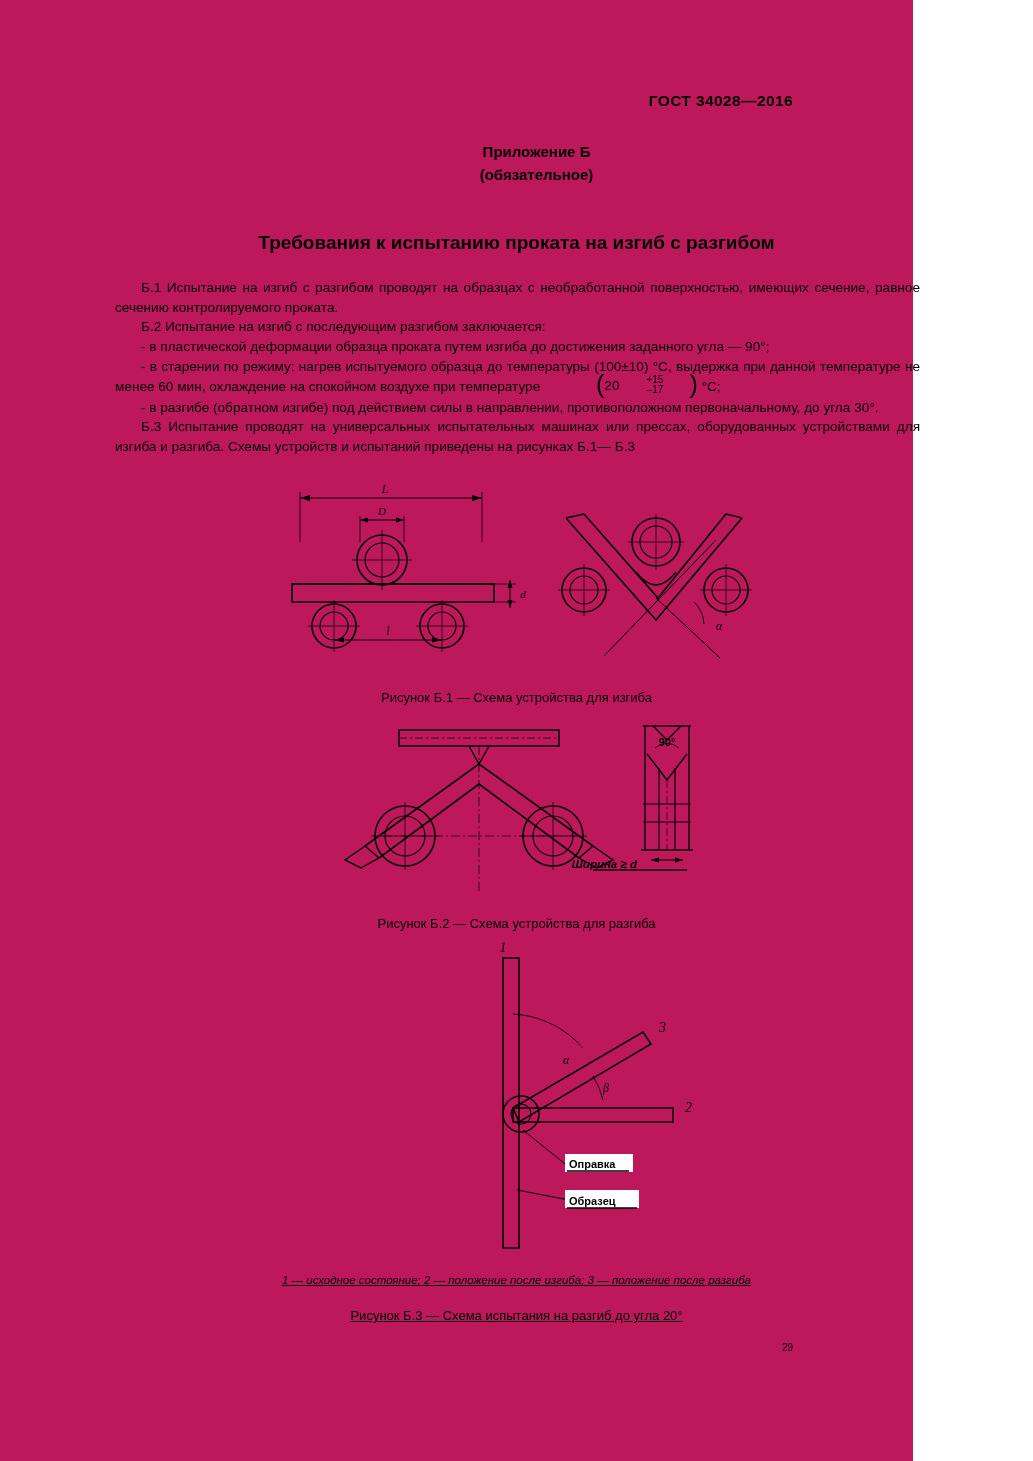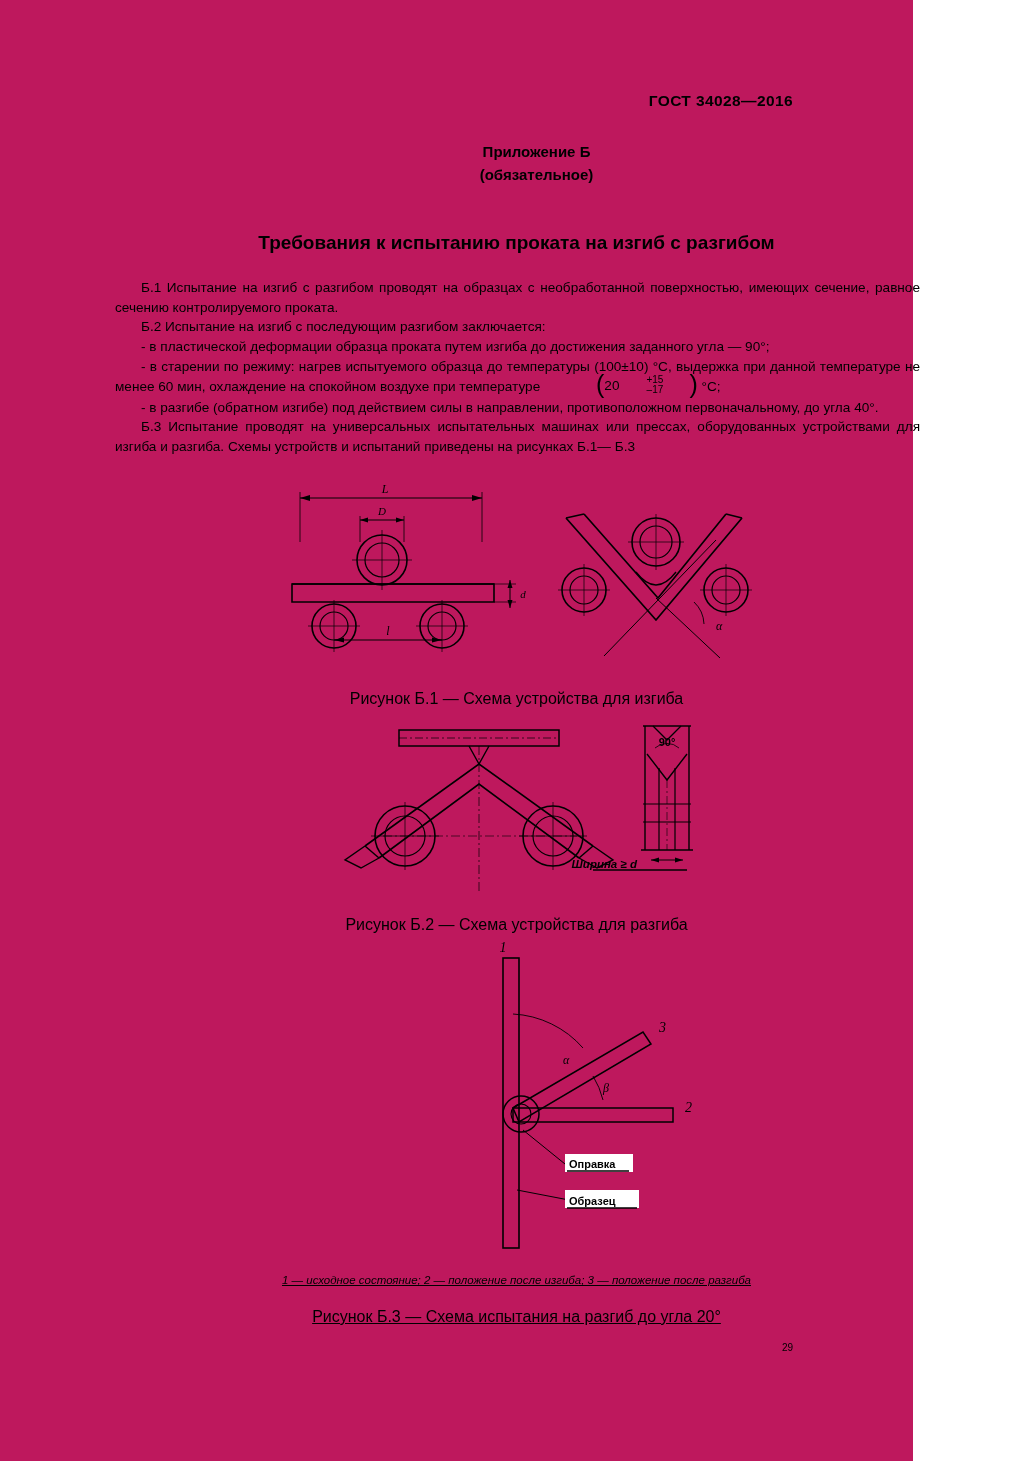--- a/index.html
+++ b/index.html
@@ -90,21 +90,21 @@
     top: -1px;
     margin-left: 1px;
   }
   .figure {
     position: absolute;
     left: 0;
     width: 1033px;
     text-align: center;
   }
   .fig-caption {
-    font-size: 16px;
+    font-size: 13px;
     text-align: center;
   }
   .fig-note {
     font-size: 11.5px;
     text-align: center;
     font-style: italic;
     text-decoration: underline;
   }
   .page-number {
     position: absolute;
@@ -134,21 +134,21 @@
     <p class="indent">Б.2  Испытание на изгиб с последующим разгибом заключается:</p>
     <p class="indent">- в пластической деформации образца проката путем изгиба до достижения заданного угла — 90°;</p>
     <p class="indent">
       <span>- в старении по режиму: нагрев испытуемого образца до температуры (100±10) °С, выдержка при данной</span>
       <span>температуре не менее 60 мин, охлаждение на спокойном воздухе при температуре</span>
       <span class="frac-wrap">
         <span class="paren">(</span><span>20</span><span class="fr-num"><span style="display:block">+15</span><span style="display:block">–17</span></span><span class="paren">)</span>
       </span>
       <span>°С;</span>
     </p>
-    <p class="indent">- в разгибе (обратном изгибе) под действием силы в направлении, противоположном первоначальному, до угла 40°.</p>
+    <p class="indent">- в разгибе (обратном изгибе) под действием силы в направлении, противоположном первоначальному, до угла 30°.</p>
     <p class="indent">Б.3 Испытание проводят на универсальных испытательных машинах или прессах, оборудованных устройствами для изгиба и разгиба. Схемы устройств и испытаний приведены на рисунках Б.1— Б.3</p>
   </div>
 
   <div class="figure" style="top: 480px;">
     <svg width="470" height="200" viewBox="0 0 470 200">
 
       <line x1="18" y1="18" x2="200" y2="18" class="stroke" stroke-width="1.2"></line>
       <polygon points="18,18 28,15 28,21" fill="#000"></polygon>
       <polygon points="200,18 190,15 190,21" fill="#000"></polygon>
       <text x="103" y="13" font-size="12" font-style="italic" text-anchor="middle" font-family="Liberation Serif, serif">L</text>

